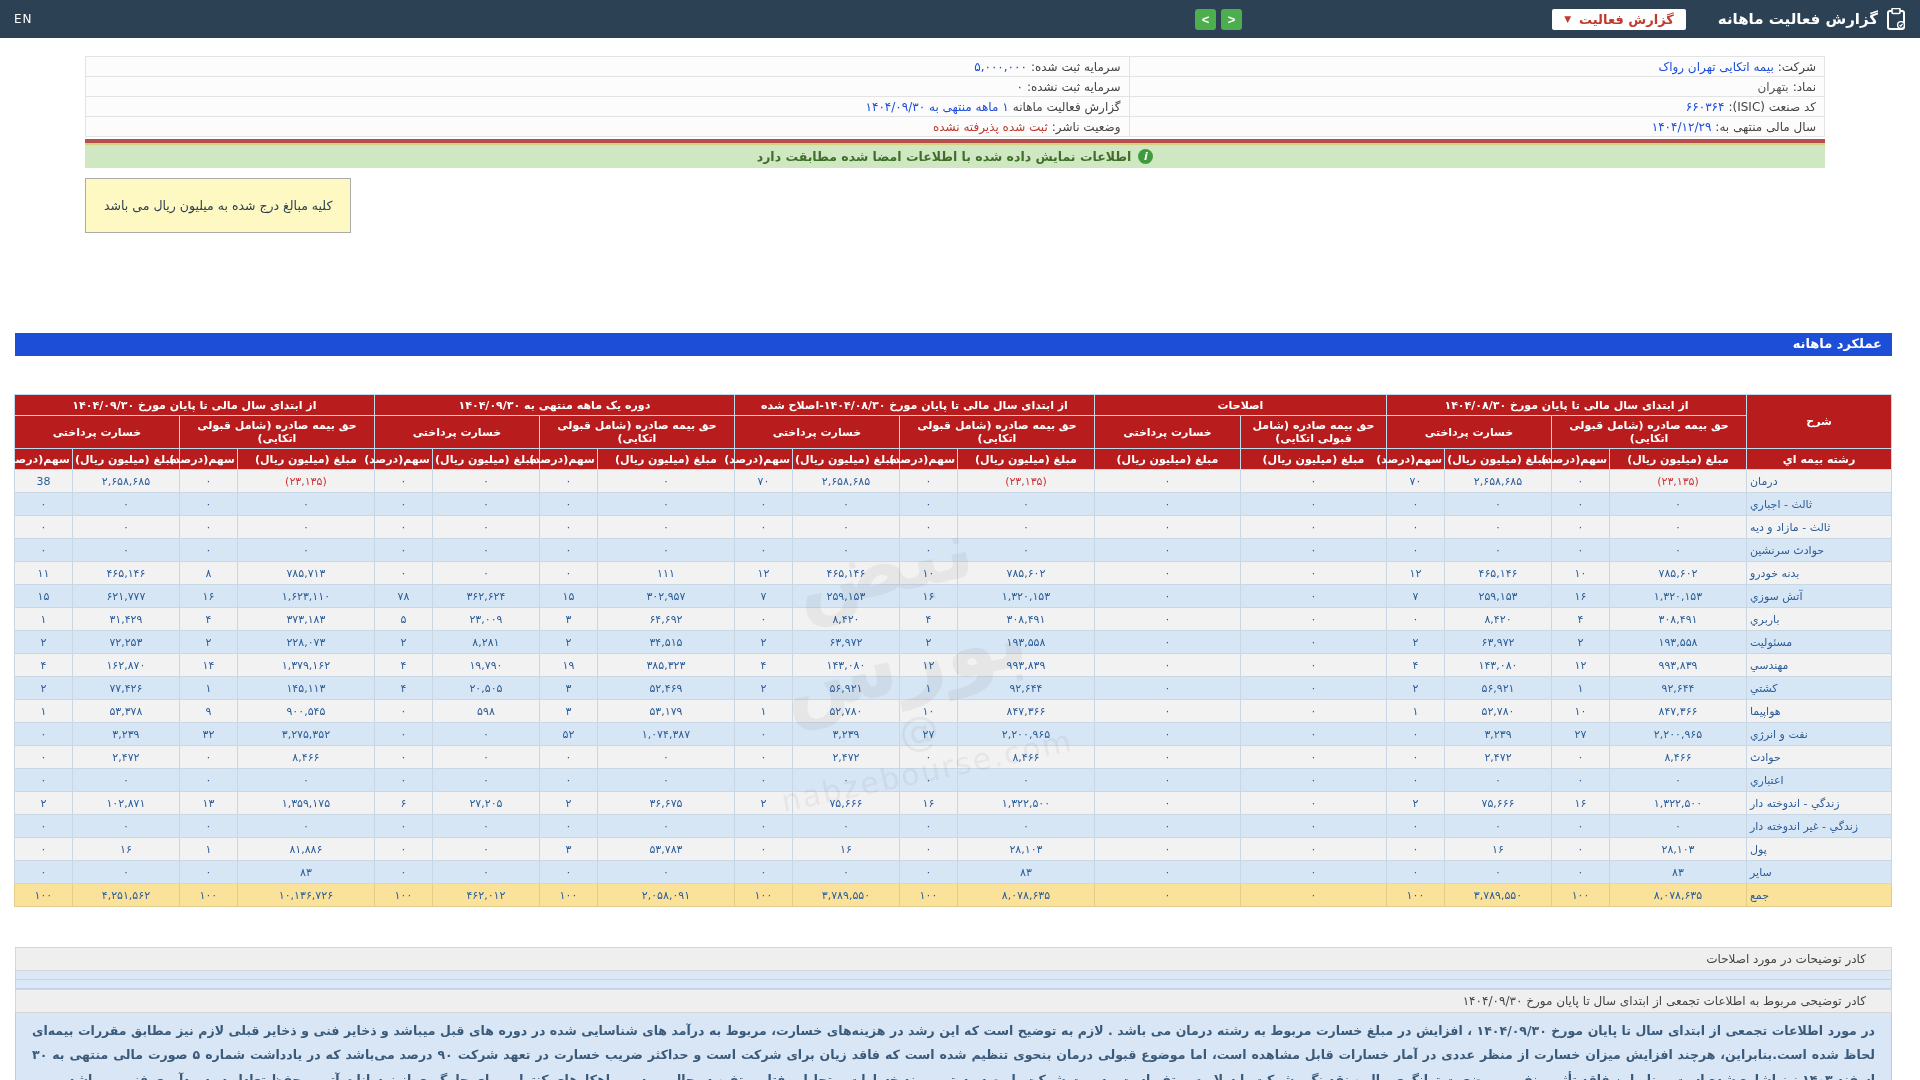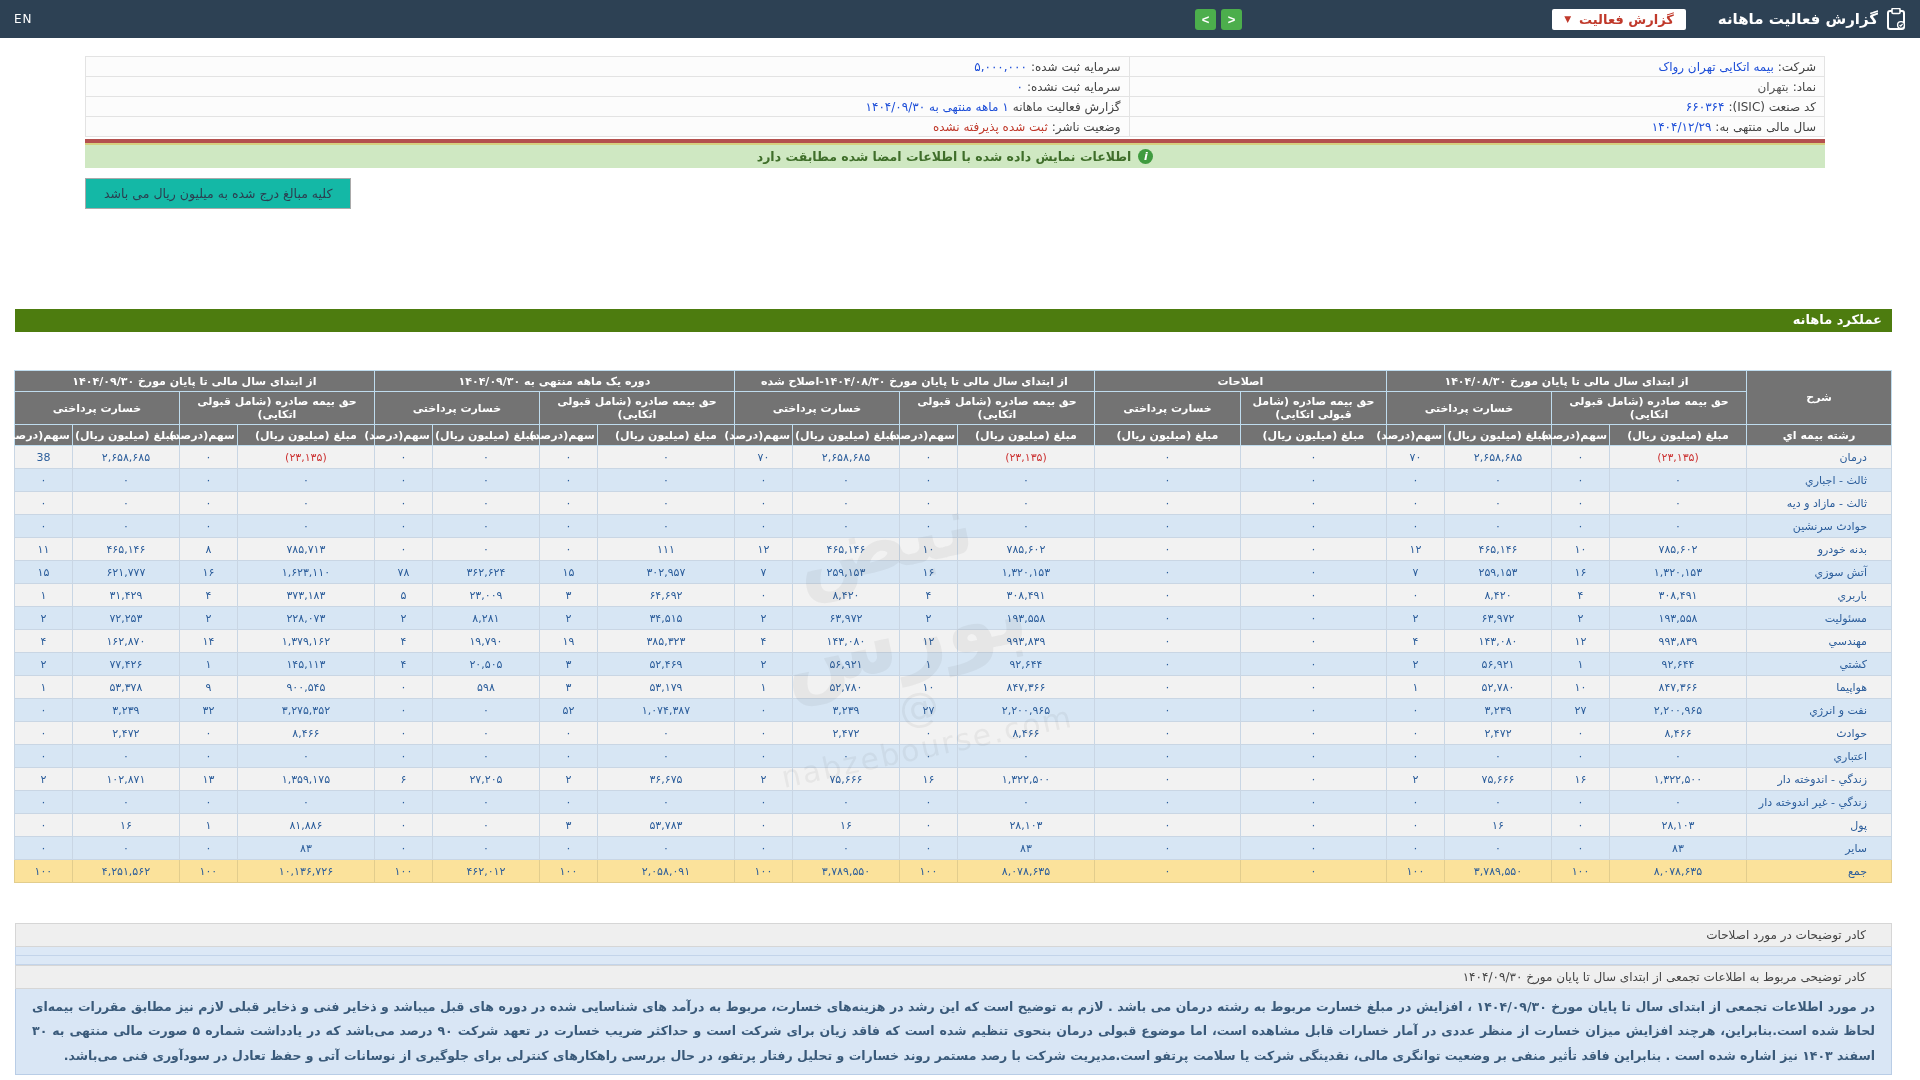--- a/index.html
+++ b/index.html
@@ -47,47 +47,47 @@
   }
   .info-circle {
     width:15px; height:15px; border-radius:50%; background:#3f9b3f; color:#fff;
     font-size:11px; font-weight:bold; line-height:15px; text-align:center; font-style:italic;
   }
   .units-box {
     width:fit-content; margin:10px auto 0 0; 
     margin-right:100px0;
   }
   .units-box-inner {
-    border:1px solid #aaa; background:#14b8a6; color:#2c3e50;
-    font-size:12.5px; padding:7px 18px; margin-right:5px;
+    border:1px solid #aaa; background:#fef9c3; color:#2c3e50;
+    font-size:12.5px; padding:19px 18px; margin-right:5px;
   }
   
   .section { width:1877px; margin:100px auto 0; margin-right:28px; }
   .section-bar {
-    background:#4d7c0f; color:#fff; font-size:13px; font-weight:bold;
+    background:#1d4ed8; color:#fff; font-size:13px; font-weight:bold;
     padding:3px 10px; height:23px;
   }
   .section-units {
     background:#fff; border:1px solid #e0e0e0; color:#222; font-weight:bold;
     font-size:13px; padding:4px 10px;
   }
   
   .perf-wrap { width:1877px; margin:38px auto 0; margin-right:28px; position:relative; }
   .perf-table { border-collapse:collapse; table-layout:fixed; width:1877px; font-size:11px; }
   .perf-table thead th {
-    background:#737373; color:#fff; border:1px solid #bfdcee;
+    background:#b91c1c; color:#fff; border:1px solid #bfdcee;
     font-size:11px; font-weight:bold; padding:3px 2px; height:21px;
   }
   .perf-table tbody th, .perf-table tbody td {
     border:1px solid #c9d6e4; text-align:center; color:#2b5d9b;
     padding:4px 3px; height:23px; font-weight:normal; overflow:hidden; white-space:nowrap;
   }
   .perf-table tbody tr:nth-child(odd)  { background:#f2f2f2; }
   .perf-table tbody tr:nth-child(even) { background:#d7e6f4; }
-  .perf-table tbody th.row-label { text-align:right; padding-right:24px; }
+  .perf-table tbody th.row-label { text-align:left; padding-right:24px; }
   .perf-table td.neg { color:#cc3333; }
   .perf-table tr.total-row td, .perf-table tr.total-row th {
     background:#fbe29b; border-color:#e2cd8d; color:#2b5d9b; font-weight:normal;
   }
   
   .watermark {
     position:absolute; top:120px; right:780px; width:420px; text-align:center;
     transform:rotate(-12deg); opacity:0.07; color:#555; pointer-events:none; z-index:5;
   }
   .watermark .wm-fa { font-size:84px; font-weight:bold; }

